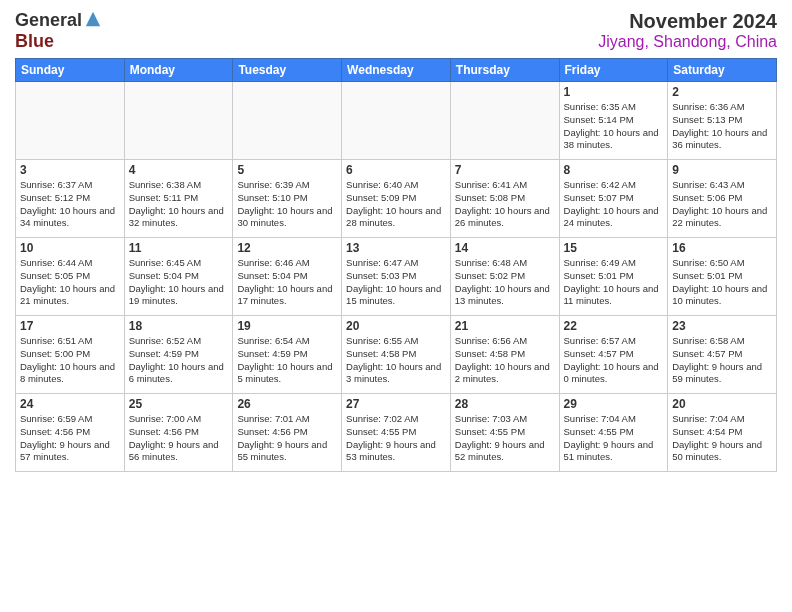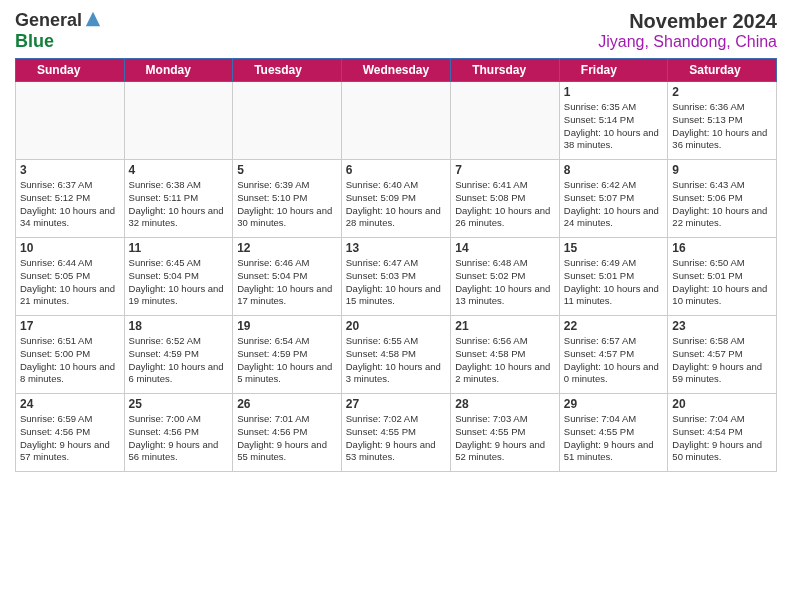--- a/index.html
+++ b/index.html
@@ -30,21 +30,21 @@
       display: flex;
     }
     .logo-general {
       font-size: 18px;
       font-weight: bold;
       color: #333;
     }
     .logo-blue {
       font-size: 18px;
       font-weight: bold;
-      color: #15803d;
+      color: #7f1d1d;
     }
     .logo-icon {
       width: 18px;
       height: 18px;
       margin-left: 2px;
     }
     .title-area {
       text-align: right;
     }
     .month-title {
@@ -54,24 +54,24 @@
     }
     .location {
       font-size: 16px;
       color: #a21caf;
     }
     .calendar {
       width: 100%;
       border-collapse: collapse;
     }
     .calendar th {
-      background-color: #be185d;
+      background-color: #3b82f6;
       color: white;
       text-align: left;
-      padding: 4px 21px;
+      padding: 4px 5px;
       font-size: 12px;
       font-weight: bold;
       border: 1px solid #3a6caf;
     }
     .calendar td {
       border: 1px solid #ccc;
       vertical-align: top;
       padding: 3px 4px;
       width: calc(100% / 7);
       height: 78px;

